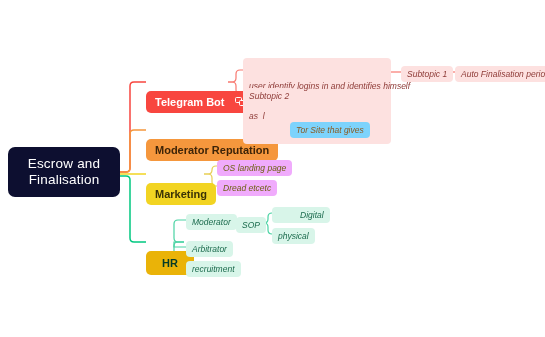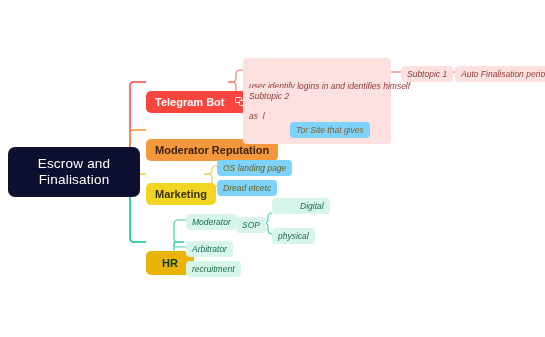--- a/index.html
+++ b/index.html
@@ -36,21 +36,21 @@
     display: flex;
     align-items: center;
     white-space: pre;
     line-height: 1.18;
   }
 
   
   .node-root {
     left: 8px;
     top: 147px;
-    width: 132px;
+    width: 112px;
     height: 50px;
     background: #0d0f30;
     color: #ffffff;
     border-radius: 7px;
     font-size: 13.5px;
     justify-content: center;
     text-align: center;
     flex-direction: column;
     letter-spacing: .2px;
   }
@@ -94,37 +94,37 @@
   .leaf {
     border-radius: 4px;
     font-size: 8.5px;
     padding: 3px 6px;
     height: auto;
     align-items: center;
     font-style: italic;
   }
   .leaf-red   { background: #fde1e0; color: #8e3b37; }
   .leaf-org   { background: #7dd3fc; color: #8a5a22; margin-left: 25px; }
-  .leaf-yel   { background: #7dd3fc; color: #6d6113; }
+  .leaf-yel   { background: #f0abfc; color: #6d6113; }
   .leaf-grn   { background: #d8f5e9; color: #1b6b4d; }
 
   .node-sub1       { left: 243px; top: 58px; width: 148px; min-height: 24px; }
   .node-sub1 .two  { display: block; }
   .node-subtopic1  { left: 401px; top: 66px; }
   .node-autofinal  { left: 455px; top: 66px; }
   .node-subtopic2  { left: 243px; top: 88px; }
 
   .node-torsite    { left: 265px; top: 122px; }
 
   .node-oslanding  { left: 217px; top: 160px; }
   .node-dread      { left: 217px; top: 180px; }
 
   .node-moderator  { left: 186px; top: 214px; }
   .node-sop        { left: 236px; top: 217px; }
-  .node-digital    { left: 272px; top: 198px; padding-left: 28px; }
+  .node-digital    { left: 272px; top: 207px; padding-left: 28px; }
   .node-physical   { left: 272px; top: 228px; }
   .node-arbitrator { left: 186px; top: 241px; }
   .node-recruit    { left: 186px; top: 261px; }
 
   .tg-icon {
     display: inline-block;
     width: 11px;
     height: 11px;
     margin-left: 11px;
     position: relative;

